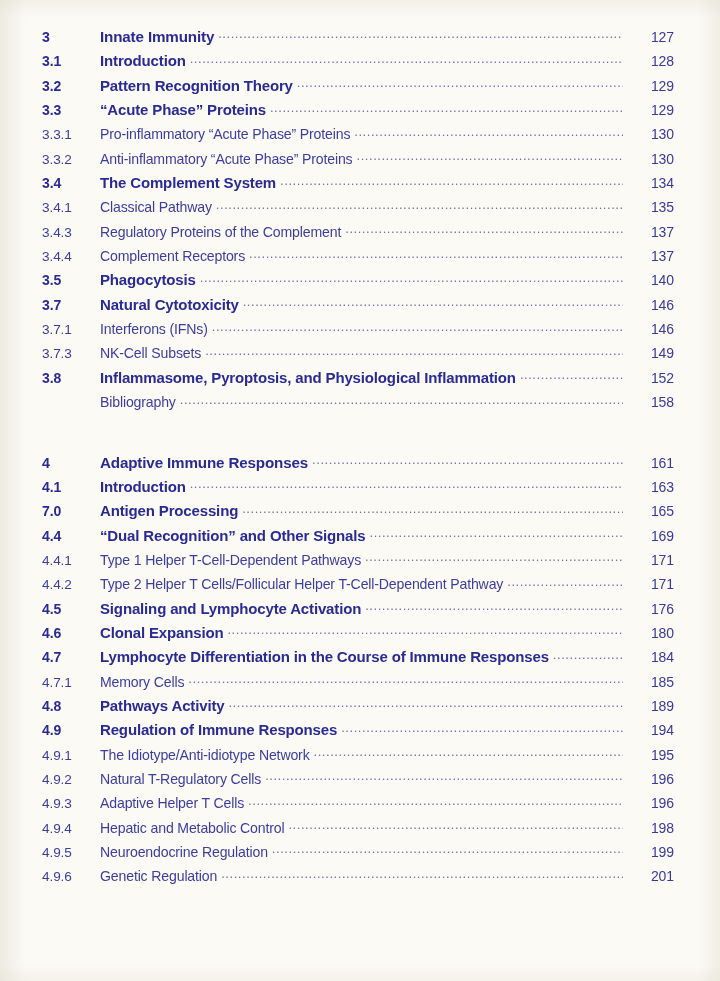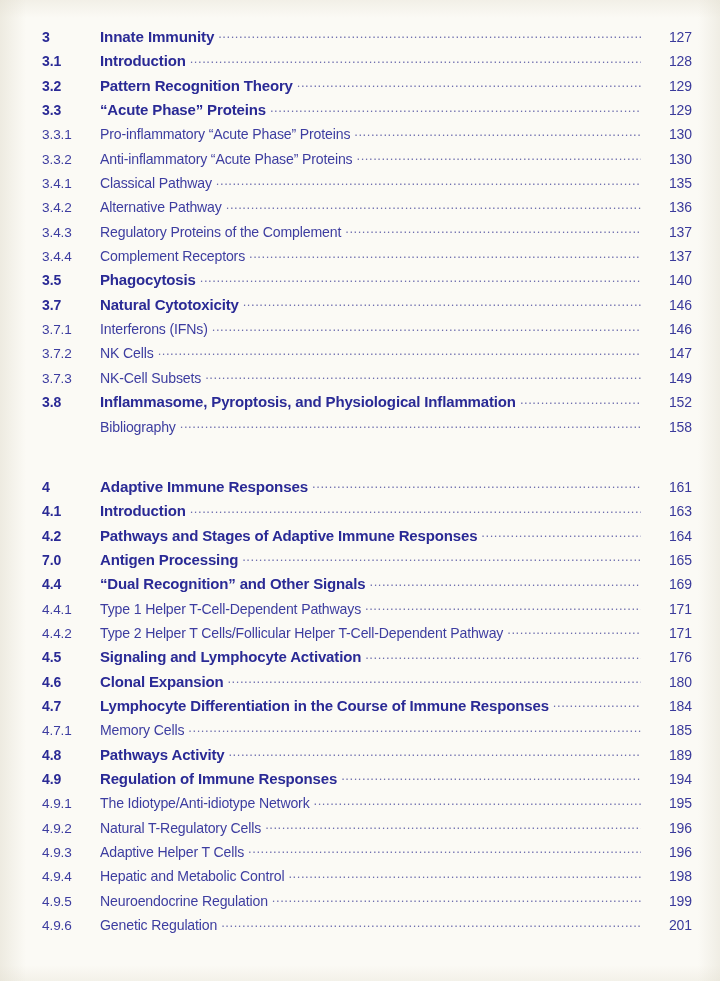--- a/index.html
+++ b/index.html
@@ -72,21 +72,21 @@
     bottom: 0.04em;
     font-size: 13px;
     letter-spacing: 0.55px;
     color: #6e6eae;
     white-space: nowrap;
   }
   .page-no {
     flex: 0 0 auto;
     width: 48px;
     text-align: right;
-    padding-right: 28px;
+    padding-right: 46px;
     font-size: 14px;
     color: #3a3a9b;
     letter-spacing: -0.1px;
   }
   
   .lvl-chapter .num,
   .lvl-chapter .title,
   .lvl-section .num,
   .lvl-section .title {
     font-weight: bold;
@@ -149,33 +149,33 @@
         <span class="title">Pro-inflammatory “Acute Phase” Proteins</span>
         <span class="leader"></span>
         <span class="page-no">130</span>
       </div>
       <div class="toc-row lvl-sub">
         <span class="num">3.3.2</span>
         <span class="title">Anti-inflammatory “Acute Phase” Proteins</span>
         <span class="leader"></span>
         <span class="page-no">130</span>
       </div>
+      <div class="toc-row lvl-section">
+        <span class="num">3.4</span>
+        <span class="title">The Complement System</span>
+        <span class="leader"></span>
+        <span class="page-no">134</span>
+      </div>
       <div class="toc-row lvl-sub">
         <span class="num">3.4.1</span>
         <span class="title">Classical Pathway</span>
         <span class="leader"></span>
         <span class="page-no">135</span>
       </div>
       <div class="toc-row lvl-sub">
-        <span class="num">3.4.2</span>
-        <span class="title">Alternative Pathway</span>
-        <span class="leader"></span>
-        <span class="page-no">136</span>
-      </div>
-      <div class="toc-row lvl-sub">
         <span class="num">3.4.3</span>
         <span class="title">Regulatory Proteins of the Complement</span>
         <span class="leader"></span>
         <span class="page-no">137</span>
       </div>
       <div class="toc-row lvl-sub">
         <span class="num">3.4.4</span>
         <span class="title">Complement Receptors</span>
         <span class="leader"></span>
         <span class="page-no">137</span>
@@ -190,26 +190,20 @@
         <span class="num">3.7</span>
         <span class="title">Natural Cytotoxicity</span>
         <span class="leader"></span>
         <span class="page-no">146</span>
       </div>
       <div class="toc-row lvl-sub">
         <span class="num">3.7.1</span>
         <span class="title">Interferons (IFNs)</span>
         <span class="leader"></span>
         <span class="page-no">146</span>
-      </div>
-      <div class="toc-row lvl-sub">
-        <span class="num">3.7.2</span>
-        <span class="title">NK Cells</span>
-        <span class="leader"></span>
-        <span class="page-no">147</span>
       </div>
       <div class="toc-row lvl-sub">
         <span class="num">3.7.3</span>
         <span class="title">NK-Cell Subsets</span>
         <span class="leader"></span>
         <span class="page-no">149</span>
       </div>
       <div class="toc-row lvl-section">
         <span class="num">3.8</span>
         <span class="title">Inflammasome, Pyroptosis, and Physiological Inflammation</span>
@@ -229,26 +223,20 @@
         <span class="leader"></span>
         <span class="page-no">161</span>
       </div>
       <div class="toc-row lvl-section">
         <span class="num">4.1</span>
         <span class="title">Introduction</span>
         <span class="leader"></span>
         <span class="page-no">163</span>
       </div>
       <div class="toc-row lvl-section">
-        <span class="num">4.2</span>
-        <span class="title">Pathways and Stages of Adaptive Immune Responses</span>
-        <span class="leader"></span>
-        <span class="page-no">164</span>
-      </div>
-      <div class="toc-row lvl-section">
         <span class="num">7.0</span>
         <span class="title">Antigen Processing</span>
         <span class="leader"></span>
         <span class="page-no">165</span>
       </div>
       <div class="toc-row lvl-section">
         <span class="num">4.4</span>
         <span class="title">“Dual Recognition” and Other Signals</span>
         <span class="leader"></span>
         <span class="page-no">169</span>

